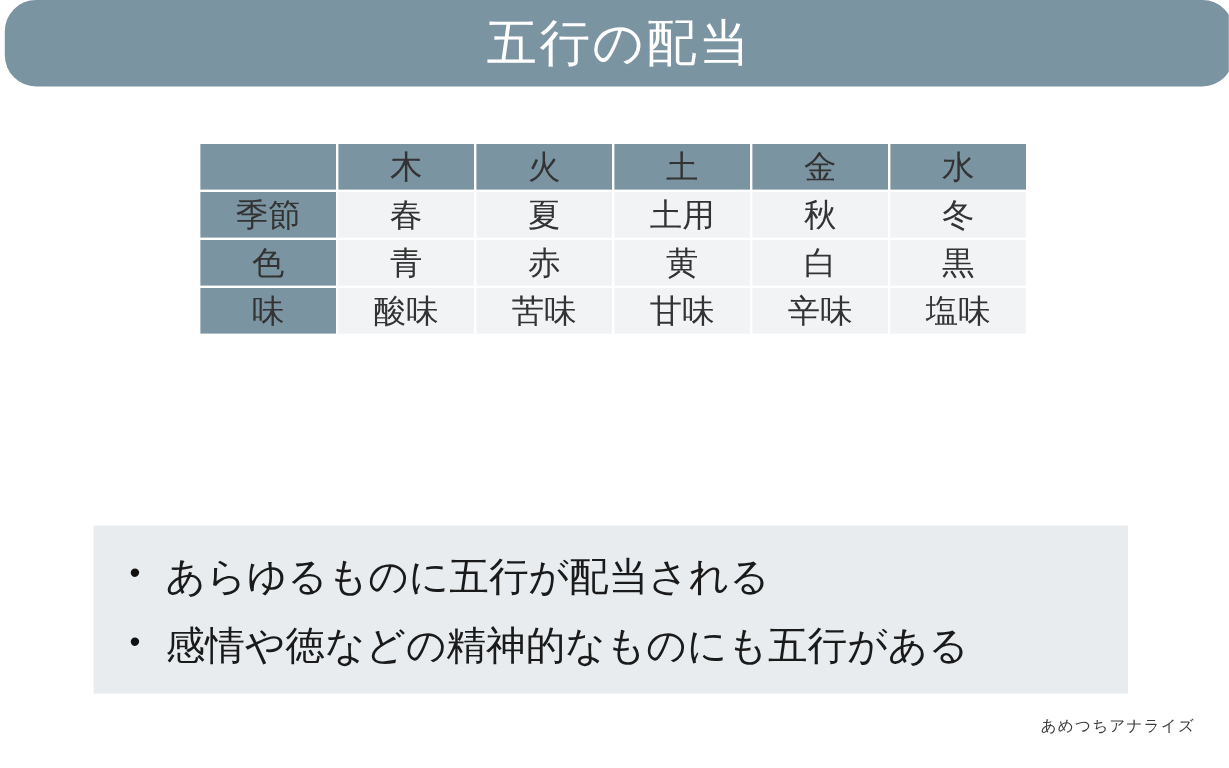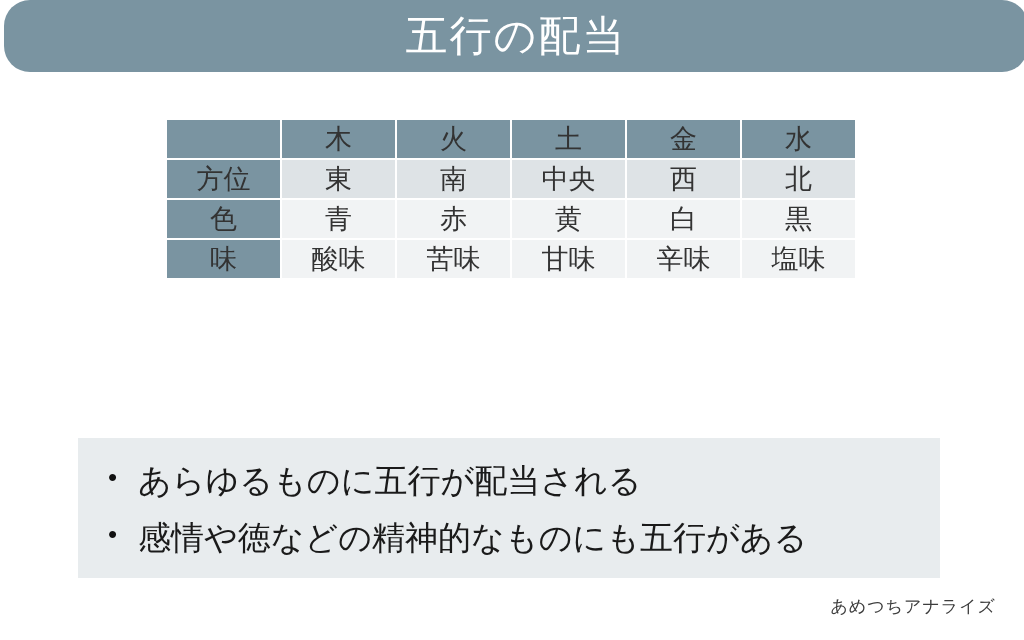--- a/index.html
+++ b/index.html
@@ -111,21 +111,21 @@
     color: #111111;
     text-align: left;
   }
   .bullet-text { flex: 1 1 auto; }
 
   
   .footer-credit {
     position: absolute;
     right: 28px;
     top: 598px;
-    font-size: 17px;
+    font-size: 13px;
     line-height: 1;
     color: #3c3c3c;
     letter-spacing: 1px;
   }
 </style>
 </head>
 <body>
 
 <div class="title-band">
   <div class="title-text">五行の配当</div>
@@ -145,27 +145,27 @@
       <tr>
         <th class="corner-cell"></th>
         <th class="head-cell">木</th>
         <th class="head-cell">火</th>
         <th class="head-cell">土</th>
         <th class="head-cell">金</th>
         <th class="head-cell">水</th>
       </tr>
     </thead>
     <tbody>
-      <tr class="band-dark">
-        <td class="row-label">方位</td>
-        <td class="data-cell">東</td>
-        <td class="data-cell">南</td>
-        <td class="data-cell">中央</td>
-        <td class="data-cell">西</td>
-        <td class="data-cell">北</td>
+      <tr class="band-light">
+        <td class="row-label">季節</td>
+        <td class="data-cell">春</td>
+        <td class="data-cell">夏</td>
+        <td class="data-cell">土用</td>
+        <td class="data-cell">秋</td>
+        <td class="data-cell">冬</td>
       </tr>
       <tr class="band-light">
         <td class="row-label">色</td>
         <td class="data-cell">青</td>
         <td class="data-cell">赤</td>
         <td class="data-cell">黄</td>
         <td class="data-cell">白</td>
         <td class="data-cell">黒</td>
       </tr>
       <tr class="band-light">

